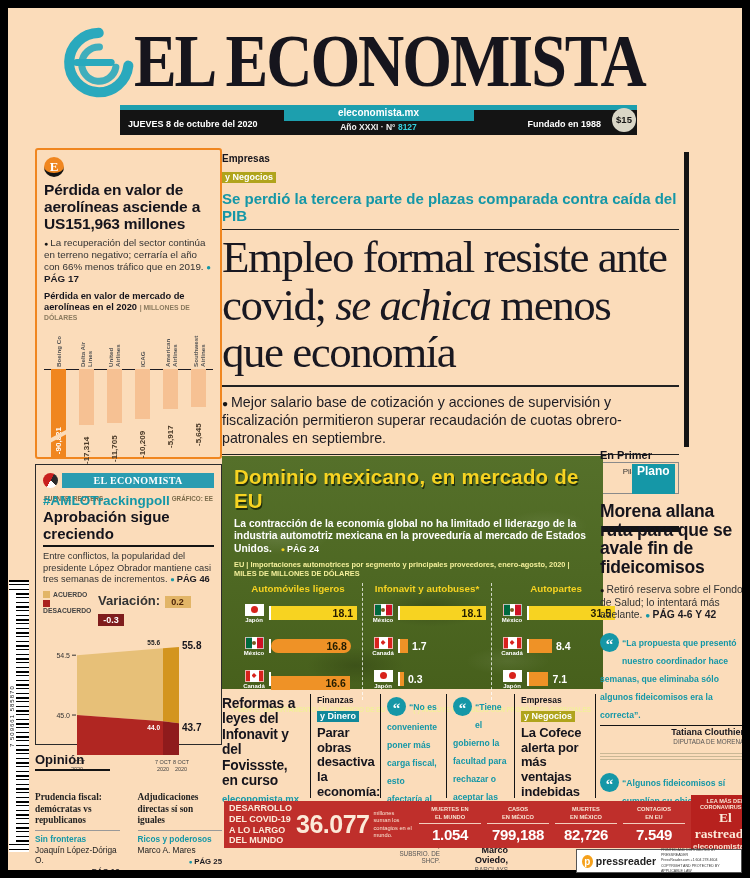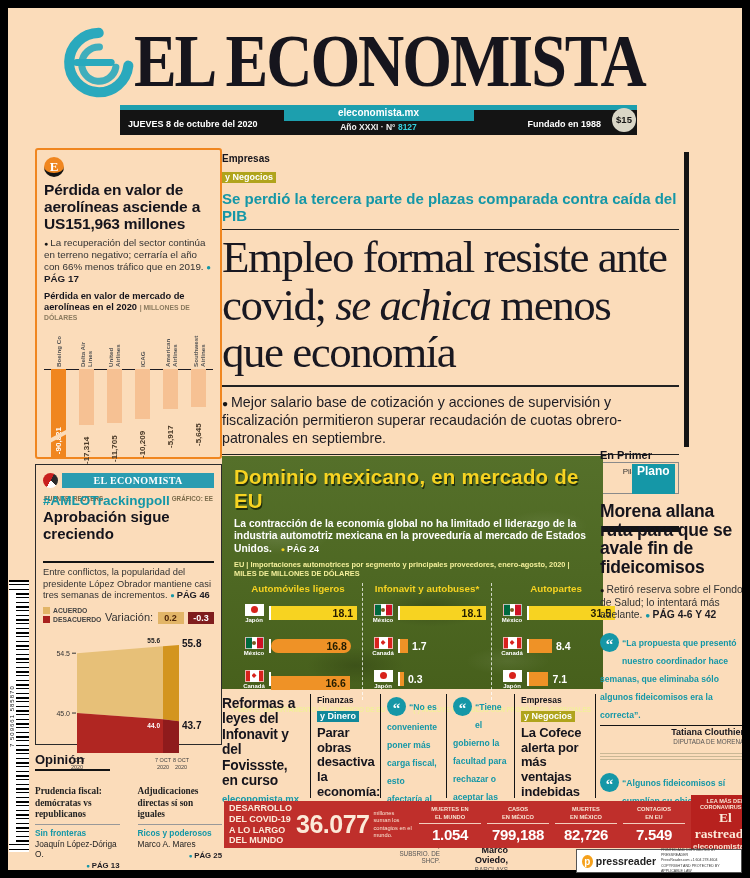--- a/index.html
+++ b/index.html
@@ -44,34 +44,34 @@
   .ach-val-in{position:absolute;bottom:3px;left:3.5px;font-size:8px;font-weight:700;color:#fff;}
   .ach-slash{position:absolute;bottom:20px;left:-4px;width:24px;height:3.5px;background:#fbdcba;transform:rotate(-28deg);}
   .ach-foot{display:flex;justify-content:space-between;font-size:6.3px;font-weight:700;color:#7a6a4a;margin-top:2px;}
 
   
   #amlo{left:27px;top:456px;width:187px;height:281px;border:1.5px solid #2b2b2b;padding:7px;box-sizing:border-box;}
   .am-brand{display:flex;align-items:center;gap:4px;height:16px;}
   .mitofsky{width:15px;height:15px;border-radius:50%;background:conic-gradient(from 210deg,#c8201e 0 50%,#2a2a2a 50% 78%,#fff 78%);}
   .am-strip{flex:1;background:#2a9cb1;color:#fff;font:700 10px/15px "Liberation Serif",serif;text-align:center;height:15px;letter-spacing:.4px;}
   .am-tag{margin-top:5px;font-size:13.5px;font-weight:800;color:#1597a7;}
-  .am-h{font-size:15px;font-weight:800;color:#15141c;border-bottom:2px solid #141414;padding-bottom:19px;}
+  .am-h{font-size:15px;font-weight:800;color:#15141c;border-bottom:2px solid #141414;padding-bottom:3px;}
   .am-p{margin-top:4px;font-size:9.3px;line-height:1.25;color:#333;}
   .am-leg{margin-top:5px;display:flex;justify-content:space-between;align-items:flex-start;}
   .leg-i{font-size:6.8px;font-weight:700;color:#444;margin-bottom:2px;}
   .sw{display:inline-block;width:7px;height:7px;margin-right:3px;vertical-align:-1px;}
-  .var-l{font-size:11px;font-weight:400;color:#333;}
+  .var-l{font-size:13px;font-weight:700;color:#333;}
   .badge{display:inline-block;width:26px;text-align:center;font-size:9px;font-weight:800;padding:1px 0;}
   .b-tan{background:#e2b567;color:#4d2408;}
   .b-red{background:#7f1d1d;color:#fff;}
 
   
   #opinion{left:27px;top:742px;width:187px;}
   .op-h{display:inline-block;font-size:13px;font-weight:800;color:#15141c;border-bottom:2.5px solid #141414;padding:0 26px 2px 0;}
-  .op-cols{display:flex;gap:18px;margin-top:15px;}
+  .op-cols{display:flex;gap:18px;margin-top:21px;}
   .op-c{flex:1;}
   .op-t{font-family:"Liberation Serif",serif;font-weight:700;font-size:9.3px;line-height:1.25;color:#222;
     border-bottom:1px solid #999;padding-bottom:3px;}
   .op-col{font-size:8.3px;font-weight:800;color:#1597a7;margin-top:3px;}
   .op-a{font-size:8.3px;color:#222;margin-top:1px;}
   .op-p{font-size:7.8px;text-align:right;margin-top:2px;}
   .op-bar{height:5px;background:#141414;margin-top:8px;}
 
   
   #barcode{left:9px;top:580px;width:20px;height:272px;background:#fff;z-index:5;

